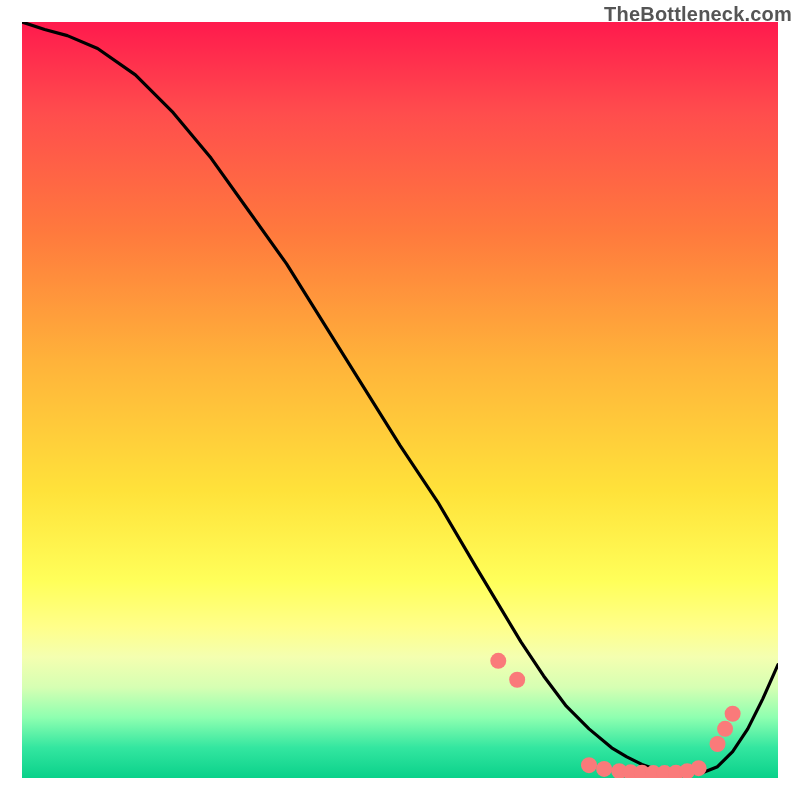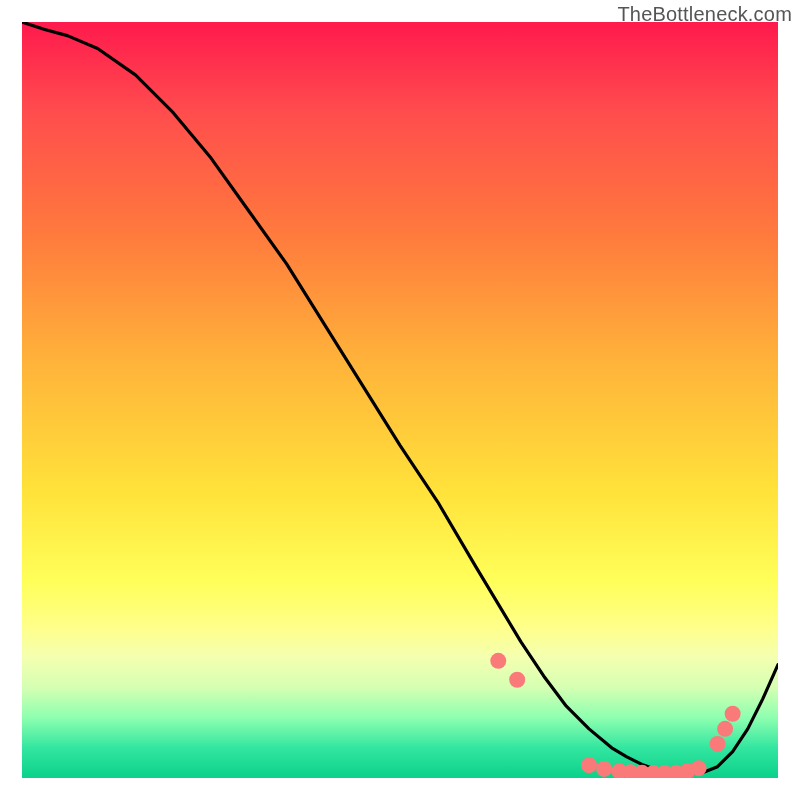--- a/index.html
+++ b/index.html
@@ -36,21 +36,21 @@
       #33e6a0 96%,
       #0ad18a 100%
     );
   }
   .watermark {
     position: absolute;
     top: 3px;
     right: 8px;
     color: #555;
     font-size: 20px;
-    font-weight: 400;
+    font-weight: 700;
     letter-spacing: 0.2px;
   }
   svg.overlay {
     position: absolute;
     left: 22px;
     top: 22px;
     width: 756px;
     height: 756px;
   }
 </style>

